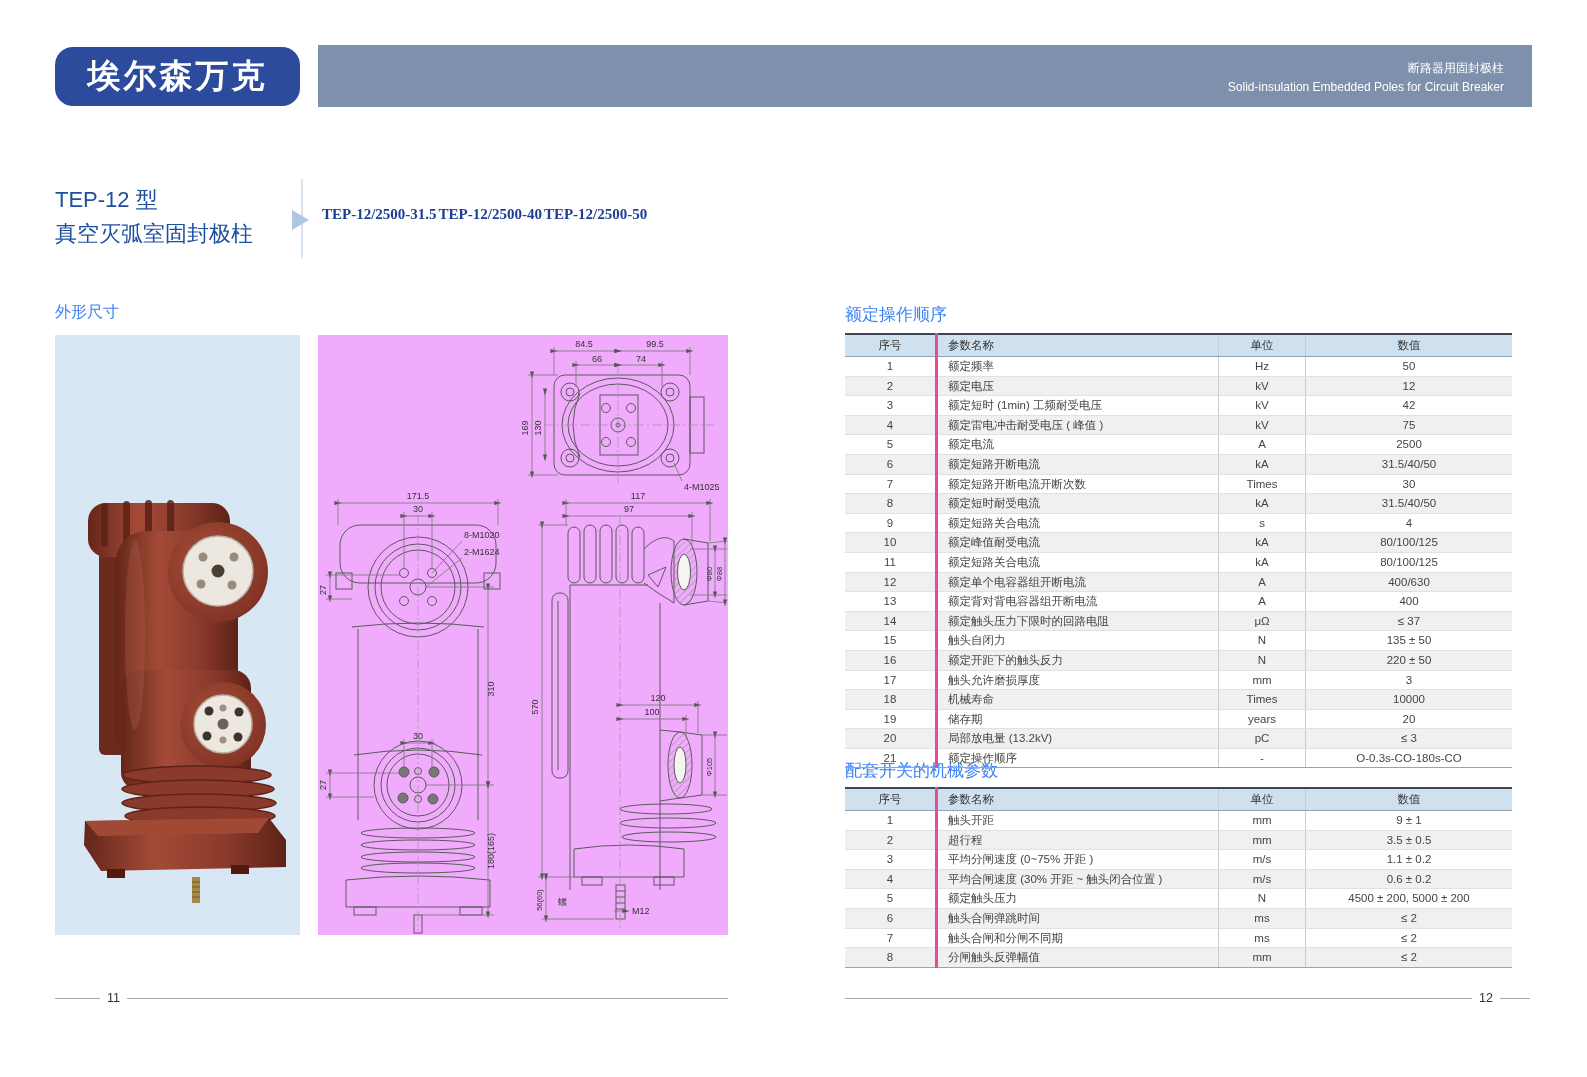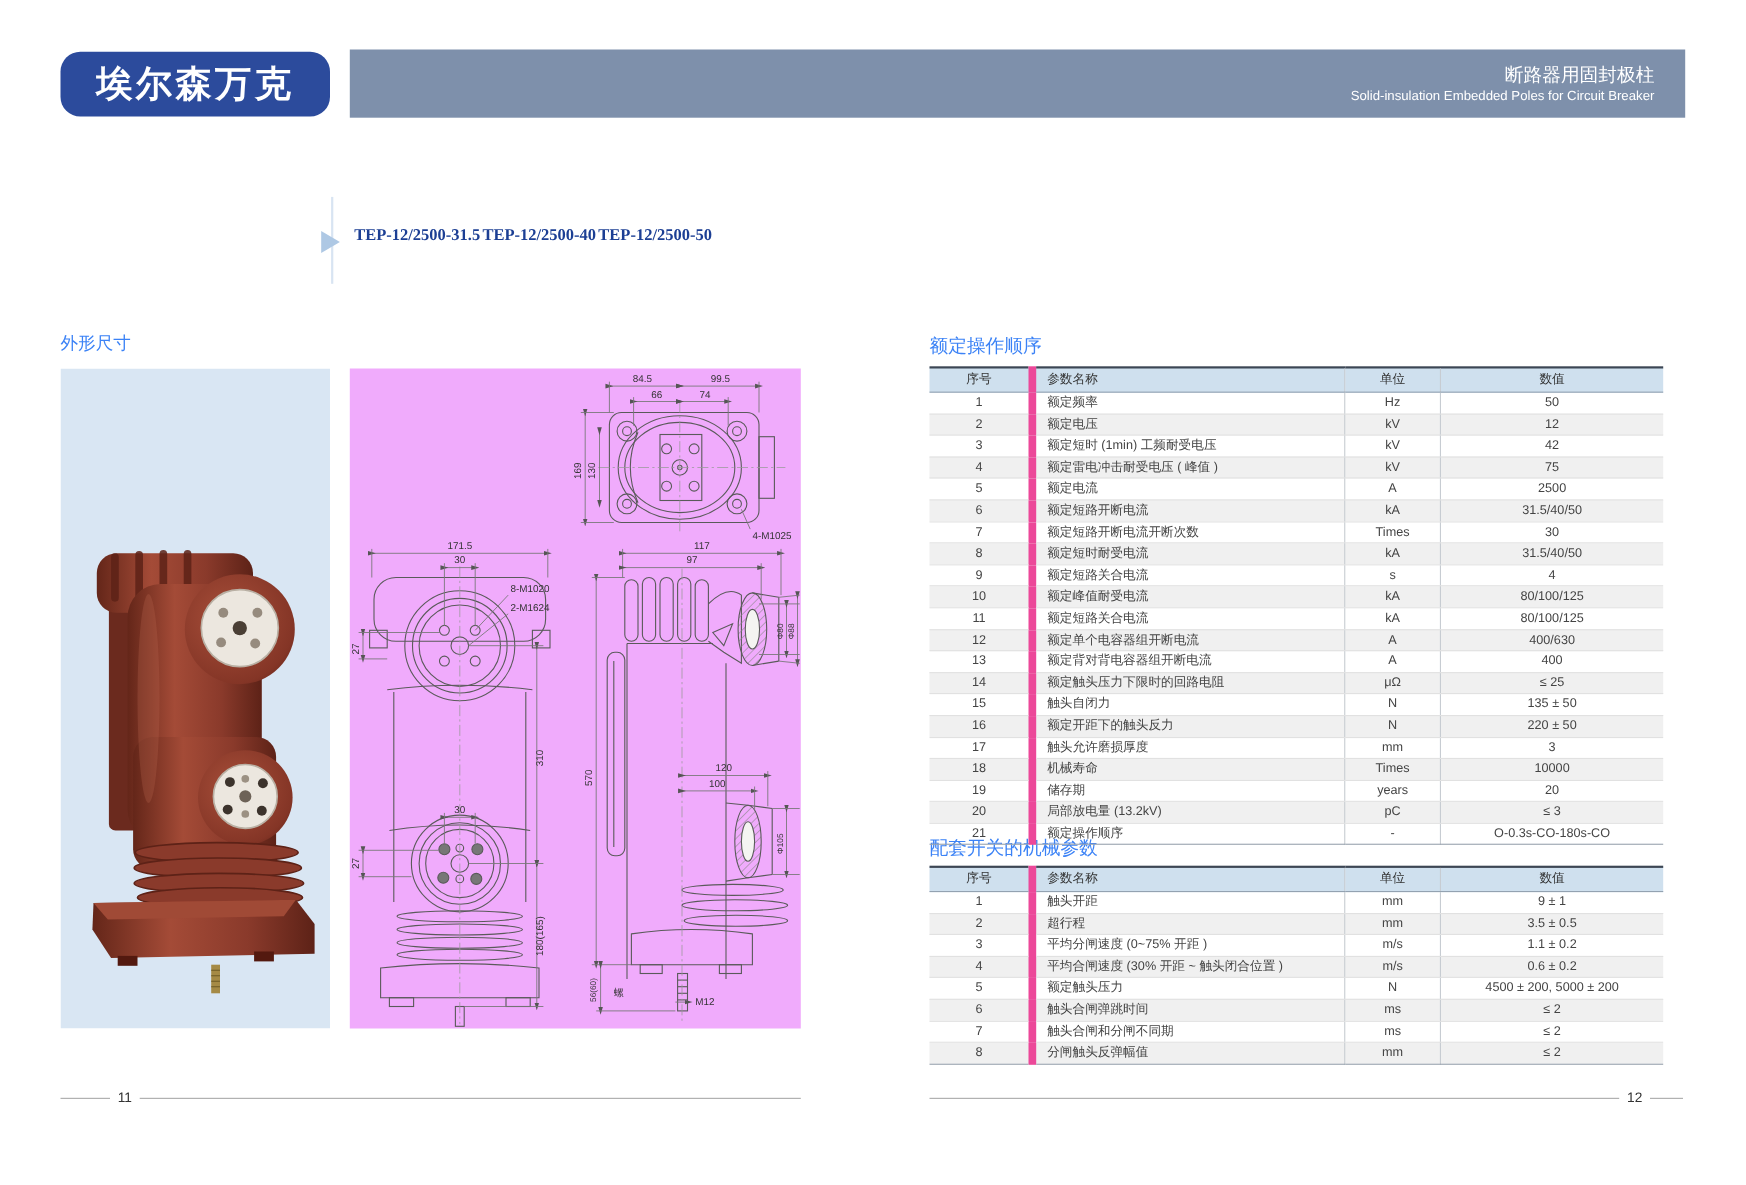--- a/index.html
+++ b/index.html
@@ -12,21 +12,21 @@
     position:absolute; left:55px; top:47px; width:245px; height:59px;
     background:#2c4b9c; display:flex; align-items:center; justify-content:center;border-radius:18px;
   }
   .logo-text { color:#fff; font-size:33px; font-weight:bold; letter-spacing:3px; }
   .header-bar {
     position:absolute; left:318px; top:45px; width:1214px; height:62px;
     background:#7e90ab; color:#fff; box-sizing:border-box;
     display:flex; flex-direction:column; justify-content:center; align-items:flex-end;
     padding-right:28px;
   }
-  .header-cn { font-size:17px; line-height:21px; }
+  .header-cn { font-size:12px; line-height:21px; }
   .header-en { font-size:12px; line-height:16px; }
   
   .series-title {
     position:absolute; left:55px; top:183px; color:#1d4fa1;
     font-size:22px; line-height:34px; font-weight:500;
   }
   .divider-v { position:absolute; left:301px; top:179px; width:2px; height:79px; background:#d8e4f2; }
   .arrow-right {
     position:absolute; left:292px; top:210px; width:0; height:0;
     border-left:17px solid #aec8e4; border-top:10px solid transparent; border-bottom:10px solid transparent;
@@ -47,21 +47,21 @@
   .ptable1 { left:845px; top:333px; }
   .ptable2 { left:845px; top:787px; }
   .ptable thead th {
     background:#cfe0ee; color:#333; font-weight:normal;
     border-top:2px solid #3c4654; border-bottom:1px solid #93a2b1;
     padding:3px 6px; line-height:15px;
   }
   .ptable tbody td { border-bottom:1px solid #e1e1e1; padding:2px 6px; line-height:14.6px; }
   .ptable tbody tr:nth-child(even) { background:#f0f0f0; }
   .ptable tbody tr:last-child td { border-bottom:1px solid #9aa4ae; }
-  .ptable th.c0, .ptable td.c0 { width:78px;  text-align:center; border-right:7px solid #ec4899; }
+  .ptable th.c0, .ptable td.c0 { width:78px;  text-align:center; border-right:3px solid #ec4899; }
   .ptable th.c1, .ptable td.c1 { width:264px; text-align:left; padding-left:10px; border-right:1px solid #c7ccd2; }
   .ptable th.c2, .ptable td.c2 { width:74px;  text-align:center; border-right:1px solid #c7ccd2;margin-top:40px; }
   .ptable th.c3, .ptable td.c3 { text-align:center; }
   
   .footer { position:absolute; top:991px; display:flex; align-items:center; font-size:12.5px; color:#333; }
   .footer-left  { left:55px;  width:673px; }
   .footer-right { left:845px; width:685px; }
   .fline { height:1px; background:#a9a9a9; }
   .fnum { padding:0 7px; }
   .grow { flex:1; }
@@ -77,20 +77,24 @@
 
   <div class="logo">
     <span class="logo-text">埃尔森万克</span>
   </div>
 
   <div class="header-bar">
     <div class="header-cn">断路器用固封极柱</div>
     <div class="header-en">Solid-insulation Embedded Poles for Circuit Breaker</div>
   </div>
 
+  <div class="series-title">
+    <div>TEP-12 型</div>
+    <div>真空灭弧室固封极柱</div>
+  </div>
   <div class="divider-v"></div>
   <div class="arrow-right"></div>
   <div class="models">
     <span>TEP-12/2500-31.5</span>
     <span>TEP-12/2500-40</span>
     <span>TEP-12/2500-50</span>
   </div>
 
   <div class="sec-title t-dims">外形尺寸</div>
   <div class="sec-title t-main">额定操作顺序</div>
@@ -476,21 +480,21 @@
         <tr>
           <td class="c0">13</td>
           <td class="c1">额定背对背电容器组开断电流</td>
           <td class="c2">A</td>
           <td class="c3">400</td>
         </tr>
         <tr>
           <td class="c0">14</td>
           <td class="c1">额定触头压力下限时的回路电阻</td>
           <td class="c2">μΩ</td>
-          <td class="c3">≤ 25</td>
+          <td class="c3">≤ 37</td>
         </tr>
         <tr>
           <td class="c0">15</td>
           <td class="c1">触头自闭力</td>
           <td class="c2">N</td>
           <td class="c3">135 ± 50</td>
         </tr>
         <tr>
           <td class="c0">16</td>
           <td class="c1">额定开距下的触头反力</td>

